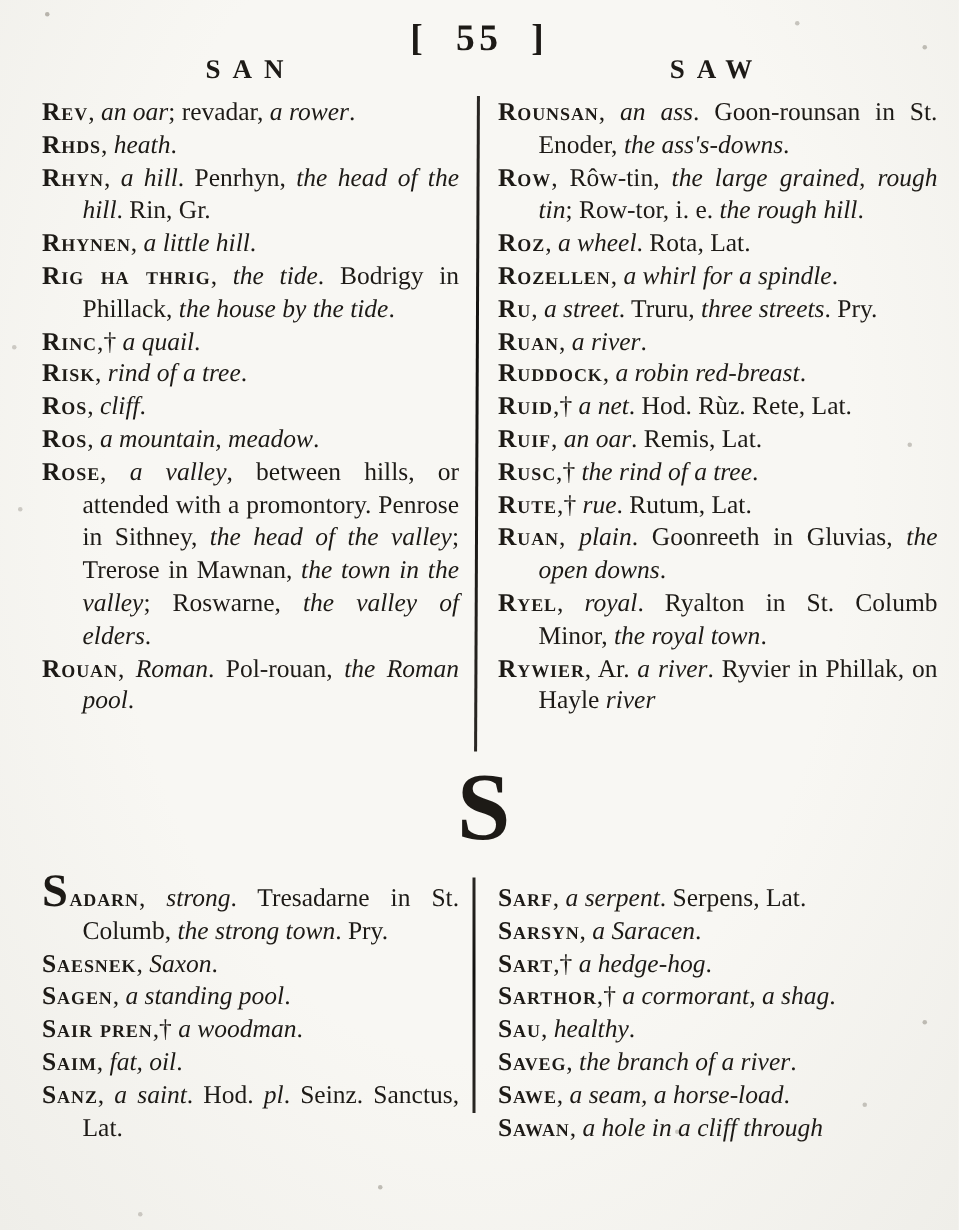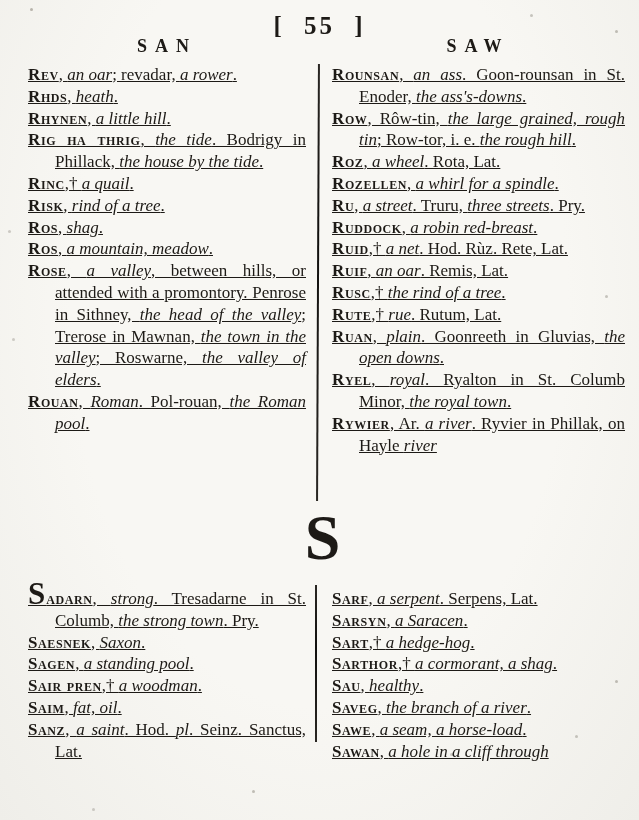--- a/index.html
+++ b/index.html
@@ -24,21 +24,21 @@
   }
   .col-heading {
     position: absolute; top: 36px;
     font-size: 18px; font-weight: bold;
     letter-spacing: 8px; text-align: center;
   }
   .col-heading.left  { left: 28px;  width: 278px; }
   .col-heading.right { left: 332px; width: 292px; }
 
   
-  .column { position: absolute; font-size: 17px; line-height: 21.8px; text-decoration: underline; }
+  .column { position: absolute; font-size: 17px; line-height: 21.8px; }
   .col-top-left     { top: 64px;  left: 28px;  width: 278px; }
   .col-top-right    { top: 64px;  left: 332px; width: 293px; }
   .col-bottom-left  { top: 588px; left: 28px;  width: 278px; }
   .col-bottom-right { top: 588px; left: 332px; width: 293px; }
 
   .entry {
     margin: 0;
     padding-left: 27px; text-indent: -27px;
     text-align: justify;
   }
@@ -92,36 +92,38 @@
   <div class="col-heading left">SAN</div>
 
   <div class="col-heading right">SAW</div>
 
   <div class="divider divider-top"></div>
   <div class="divider divider-bottom"></div>
 
   <div class="column col-top-left">
       <p class="entry"><span class="hw">Rev</span><span class="ro">, </span><span class="it">an oar</span><span class="ro">; revadar, </span><span class="it">a rower</span><span class="ro">.</span></p>
       <p class="entry"><span class="hw">Rhds</span><span class="ro">, </span><span class="it">heath</span><span class="ro">.</span></p>
+      <p class="entry"><span class="hw">Rhyn</span><span class="ro">, </span><span class="it">a hill</span><span class="ro">.  Penrhyn, </span><span class="it">the head of the hill</span><span class="ro">.  Rin, Gr.</span></p>
       <p class="entry"><span class="hw">Rhynen</span><span class="ro">, </span><span class="it">a little hill</span><span class="ro">.</span></p>
       <p class="entry"><span class="hw">Rig ha thrig</span><span class="ro">, </span><span class="it">the tide</span><span class="ro">.  Bodrigy in Phillack, </span><span class="it">the house by the tide</span><span class="ro">.</span></p>
       <p class="entry"><span class="hw">Rinc</span><span class="ro">,† </span><span class="it">a quail</span><span class="ro">.</span></p>
       <p class="entry"><span class="hw">Risk</span><span class="ro">, </span><span class="it">rind of a tree</span><span class="ro">.</span></p>
-      <p class="entry"><span class="hw">Ros</span><span class="ro">, </span><span class="it">shag</span><span class="ro">.</span></p>
+      <p class="entry"><span class="hw">Ros</span><span class="ro">, </span><span class="it">cliff</span><span class="ro">.</span></p>
       <p class="entry"><span class="hw">Ros</span><span class="ro">, </span><span class="it">a mountain, meadow</span><span class="ro">.</span></p>
       <p class="entry"><span class="hw">Rose</span><span class="ro">, </span><span class="it">a valley</span><span class="ro">, between hills, or attended with a promontory.  Penrose in Sithney, </span><span class="it">the head of the valley</span><span class="ro">; Trerose in Mawnan, </span><span class="it">the town in the valley</span><span class="ro">; Roswarne, </span><span class="it">the valley of elders</span><span class="ro">.</span></p>
       <p class="entry"><span class="hw">Rouan</span><span class="ro">, </span><span class="it">Roman</span><span class="ro">.  Pol-rouan, </span><span class="it">the Roman pool</span><span class="ro">.</span></p>
     </div>
 
   <div class="column col-top-right">
       <p class="entry"><span class="hw">Rounsan</span><span class="ro">, </span><span class="it">an ass</span><span class="ro">.  Goon-rounsan in St. Enoder, </span><span class="it">the ass's-downs</span><span class="ro">.</span></p>
       <p class="entry"><span class="hw">Row</span><span class="ro">, Rôw-tin, </span><span class="it">the large grained, rough tin</span><span class="ro">; Row-tor, i. e. </span><span class="it">the rough hill</span><span class="ro">.</span></p>
       <p class="entry"><span class="hw">Roz</span><span class="ro">, </span><span class="it">a wheel</span><span class="ro">.  Rota, Lat.</span></p>
       <p class="entry"><span class="hw">Rozellen</span><span class="ro">, </span><span class="it">a whirl for a spindle</span><span class="ro">.</span></p>
       <p class="entry"><span class="hw">Ru</span><span class="ro">, </span><span class="it">a street</span><span class="ro">. Truru, </span><span class="it">three streets</span><span class="ro">. Pry.</span></p>
+      <p class="entry"><span class="hw">Ruan</span><span class="ro">, </span><span class="it">a river</span><span class="ro">.</span></p>
       <p class="entry"><span class="hw">Ruddock</span><span class="ro">, </span><span class="it">a robin red-breast</span><span class="ro">.</span></p>
       <p class="entry"><span class="hw">Ruid</span><span class="ro">,† </span><span class="it">a net</span><span class="ro">. Hod. Rùz.  Rete, Lat.</span></p>
       <p class="entry"><span class="hw">Ruif</span><span class="ro">, </span><span class="it">an oar</span><span class="ro">.  Remis, Lat.</span></p>
       <p class="entry"><span class="hw">Rusc</span><span class="ro">,† </span><span class="it">the rind of a tree</span><span class="ro">.</span></p>
       <p class="entry"><span class="hw">Rute</span><span class="ro">,† </span><span class="it">rue</span><span class="ro">.  Rutum, Lat.</span></p>
       <p class="entry"><span class="hw">Ruan</span><span class="ro">, </span><span class="it">plain</span><span class="ro">.  Goonreeth in Gluvias, </span><span class="it">the open downs</span><span class="ro">.</span></p>
       <p class="entry"><span class="hw">Ryel</span><span class="ro">, </span><span class="it">royal</span><span class="ro">.  Ryalton in St. Columb Minor, </span><span class="it">the royal town</span><span class="ro">.</span></p>
       <p class="entry"><span class="hw">Rywier</span><span class="ro">, Ar. </span><span class="it">a river</span><span class="ro">.  Ryvier in Phillak, on Hayle </span><span class="it">river</span></p>
     </div>
 

